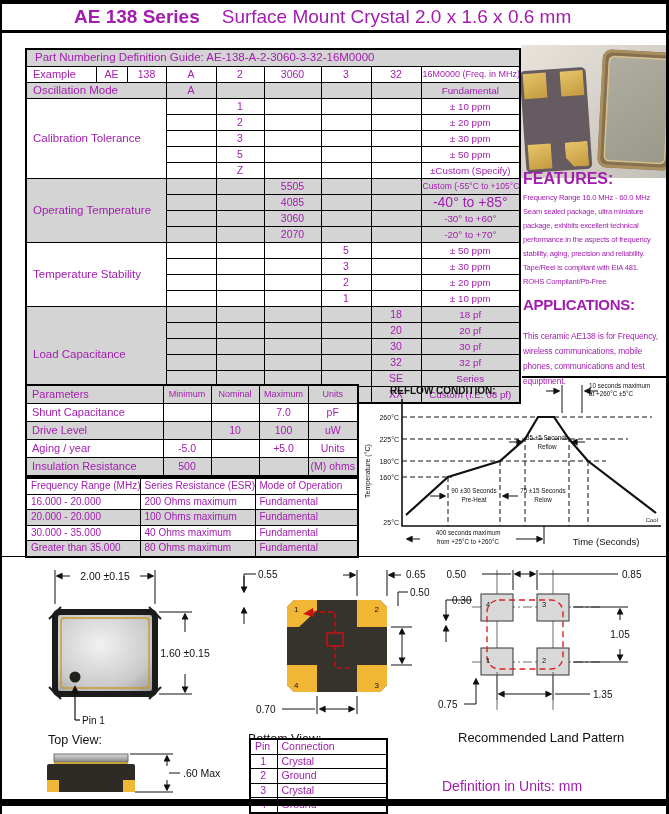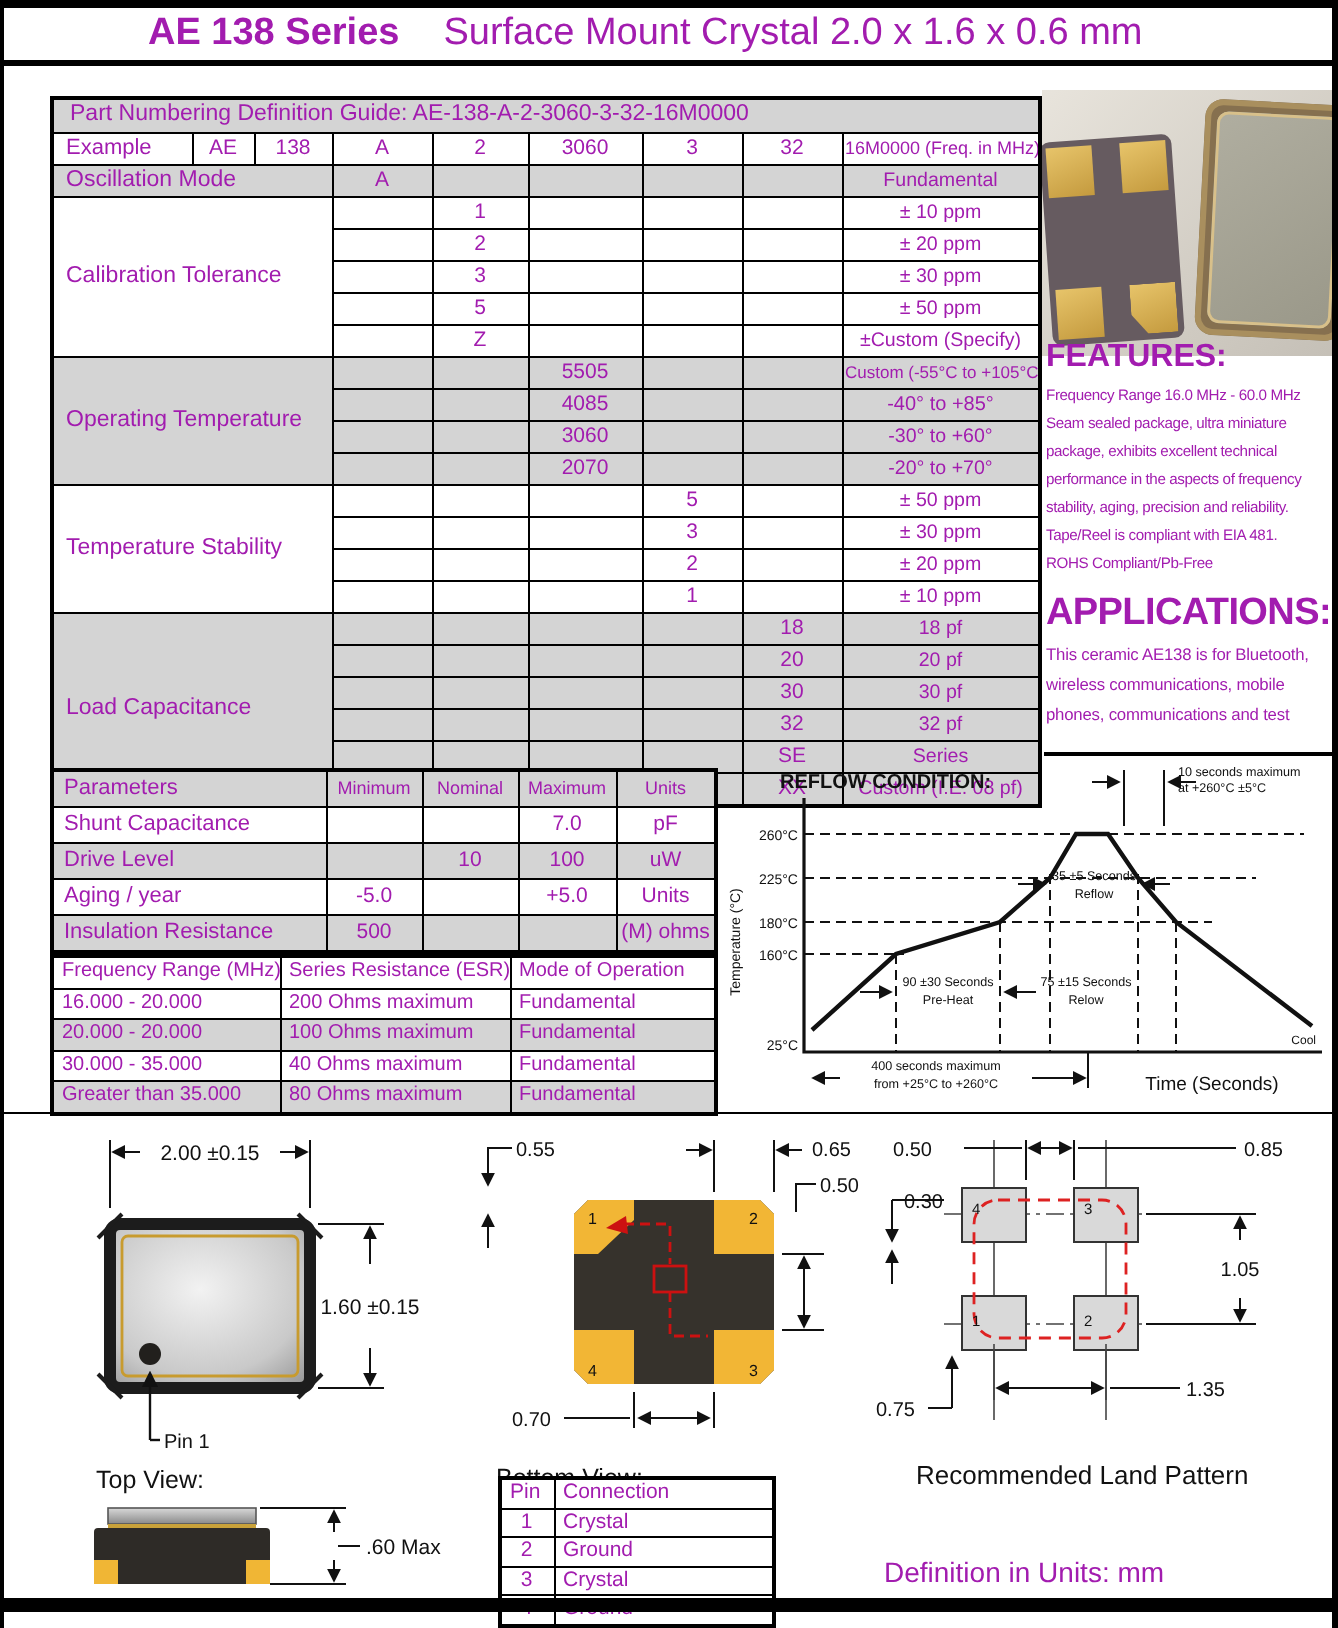--- a/index.html
+++ b/index.html
@@ -41,21 +41,21 @@
   .chipL{position:absolute;left:2px;top:24px;width:66px;height:102px;background:#665b60;border-radius:5px;transform:rotate(-4deg);}
   .chipL .pad{position:absolute;width:23px;height:25px;background:linear-gradient(160deg,#e7c46a,#c49a3e);}
   .chipR{position:absolute;left:79px;top:6px;width:74px;height:118px;background:#86704f;border-radius:9px;transform:rotate(3deg);
          box-shadow:inset 0 0 0 3px #a98f5e;}
   .chipR .lid{position:absolute;left:6px;top:6px;right:6px;bottom:6px;border-radius:6px;
          background:linear-gradient(145deg,#b0aea0,#9a9889);box-shadow:inset 0 0 0 1.5px #d8c08a;}
 
   .features{position:absolute;left:521px;top:170px;width:147px;}
   .f-title{font-size:16px;font-weight:bold;margin:0 0 3px 0;}
   .f-line{font-size:7.6px;letter-spacing:-0.2px;line-height:14px;white-space:nowrap;}
-  .a-title{font-size:19px;font-weight:bold;letter-spacing:-0.3px;margin:7px 0 2px 0;}
+  .a-title{font-size:15px;font-weight:bold;letter-spacing:-0.3px;margin:7px 0 16px 0;}
   .a-line{font-size:8.4px;letter-spacing:-0.1px;line-height:15px;white-space:nowrap;}
   .rline{position:absolute;left:520px;top:376px;width:149px;border-top:2px solid #000;}
 
   .sep{position:absolute;left:0;top:556px;width:100%;border-top:1.5px solid #000;}
   .dimnote{position:absolute;left:440px;top:778px;font-size:14px;}
 
   svg text{font-family:"Liberation Sans", sans-serif;fill:#111;}
   .reflow-svg{position:absolute;left:358px;top:379px;}
   .tv-svg{position:absolute;left:28px;top:562px;}
   .bv-svg{position:absolute;left:230px;top:562px;}
@@ -159,21 +159,21 @@
           <td class="shaded"></td>
           <td class="shaded"></td>
           <td class="shaded" style="font-size: 8.5px;">Custom (-55°C to +105°C)</td>
         </tr>
         <tr>
           <td class="shaded"></td>
           <td class="shaded"></td>
           <td class="shaded">4085</td>
           <td class="shaded"></td>
           <td class="shaded"></td>
-          <td class="shaded" style="font-size: 10px;">-40° to +85°</td>
+          <td class="shaded" style="font-size: 14px;">-40° to +85°</td>
         </tr>
         <tr>
           <td class="shaded"></td>
           <td class="shaded"></td>
           <td class="shaded">3060</td>
           <td class="shaded"></td>
           <td class="shaded"></td>
           <td class="shaded" style="font-size: 9.8px;">-30° to +60°</td>
         </tr>
         <tr>
@@ -287,23 +287,24 @@
         <div class="f-line">Frequency Range 16.0 MHz - 60.0 MHz</div>
         <div class="f-line">Seam sealed package, ultra miniature</div>
         <div class="f-line">package, exhibits excellent technical</div>
         <div class="f-line">performance in the aspects of frequency</div>
         <div class="f-line">stability, aging, precision and reliability.</div>
         <div class="f-line">Tape/Reel is compliant with EIA 481.</div>
         <div class="f-line">ROHS Compliant/Pb-Free</div>
       </div>
     <div class="a-title">APPLICATIONS:</div>
     <div id="applications-lines">
-        <div class="a-line">This ceramic AE138 is for Bluetooth,</div>
+        <div class="a-line">This ceramic AE138 is for Frequency,</div>
         <div class="a-line">wireless communications, mobile</div>
         <div class="a-line">phones, communications and test</div>
+        <div class="a-line">equiptment.</div>
       </div>
   </div>
   <div class="rline"></div>
 
   <table class="pm">
       <colgroup>
         <col style="width: 137px;">
         <col style="width: 48px;">
         <col style="width: 48px;">
         <col style="width: 49px;">

